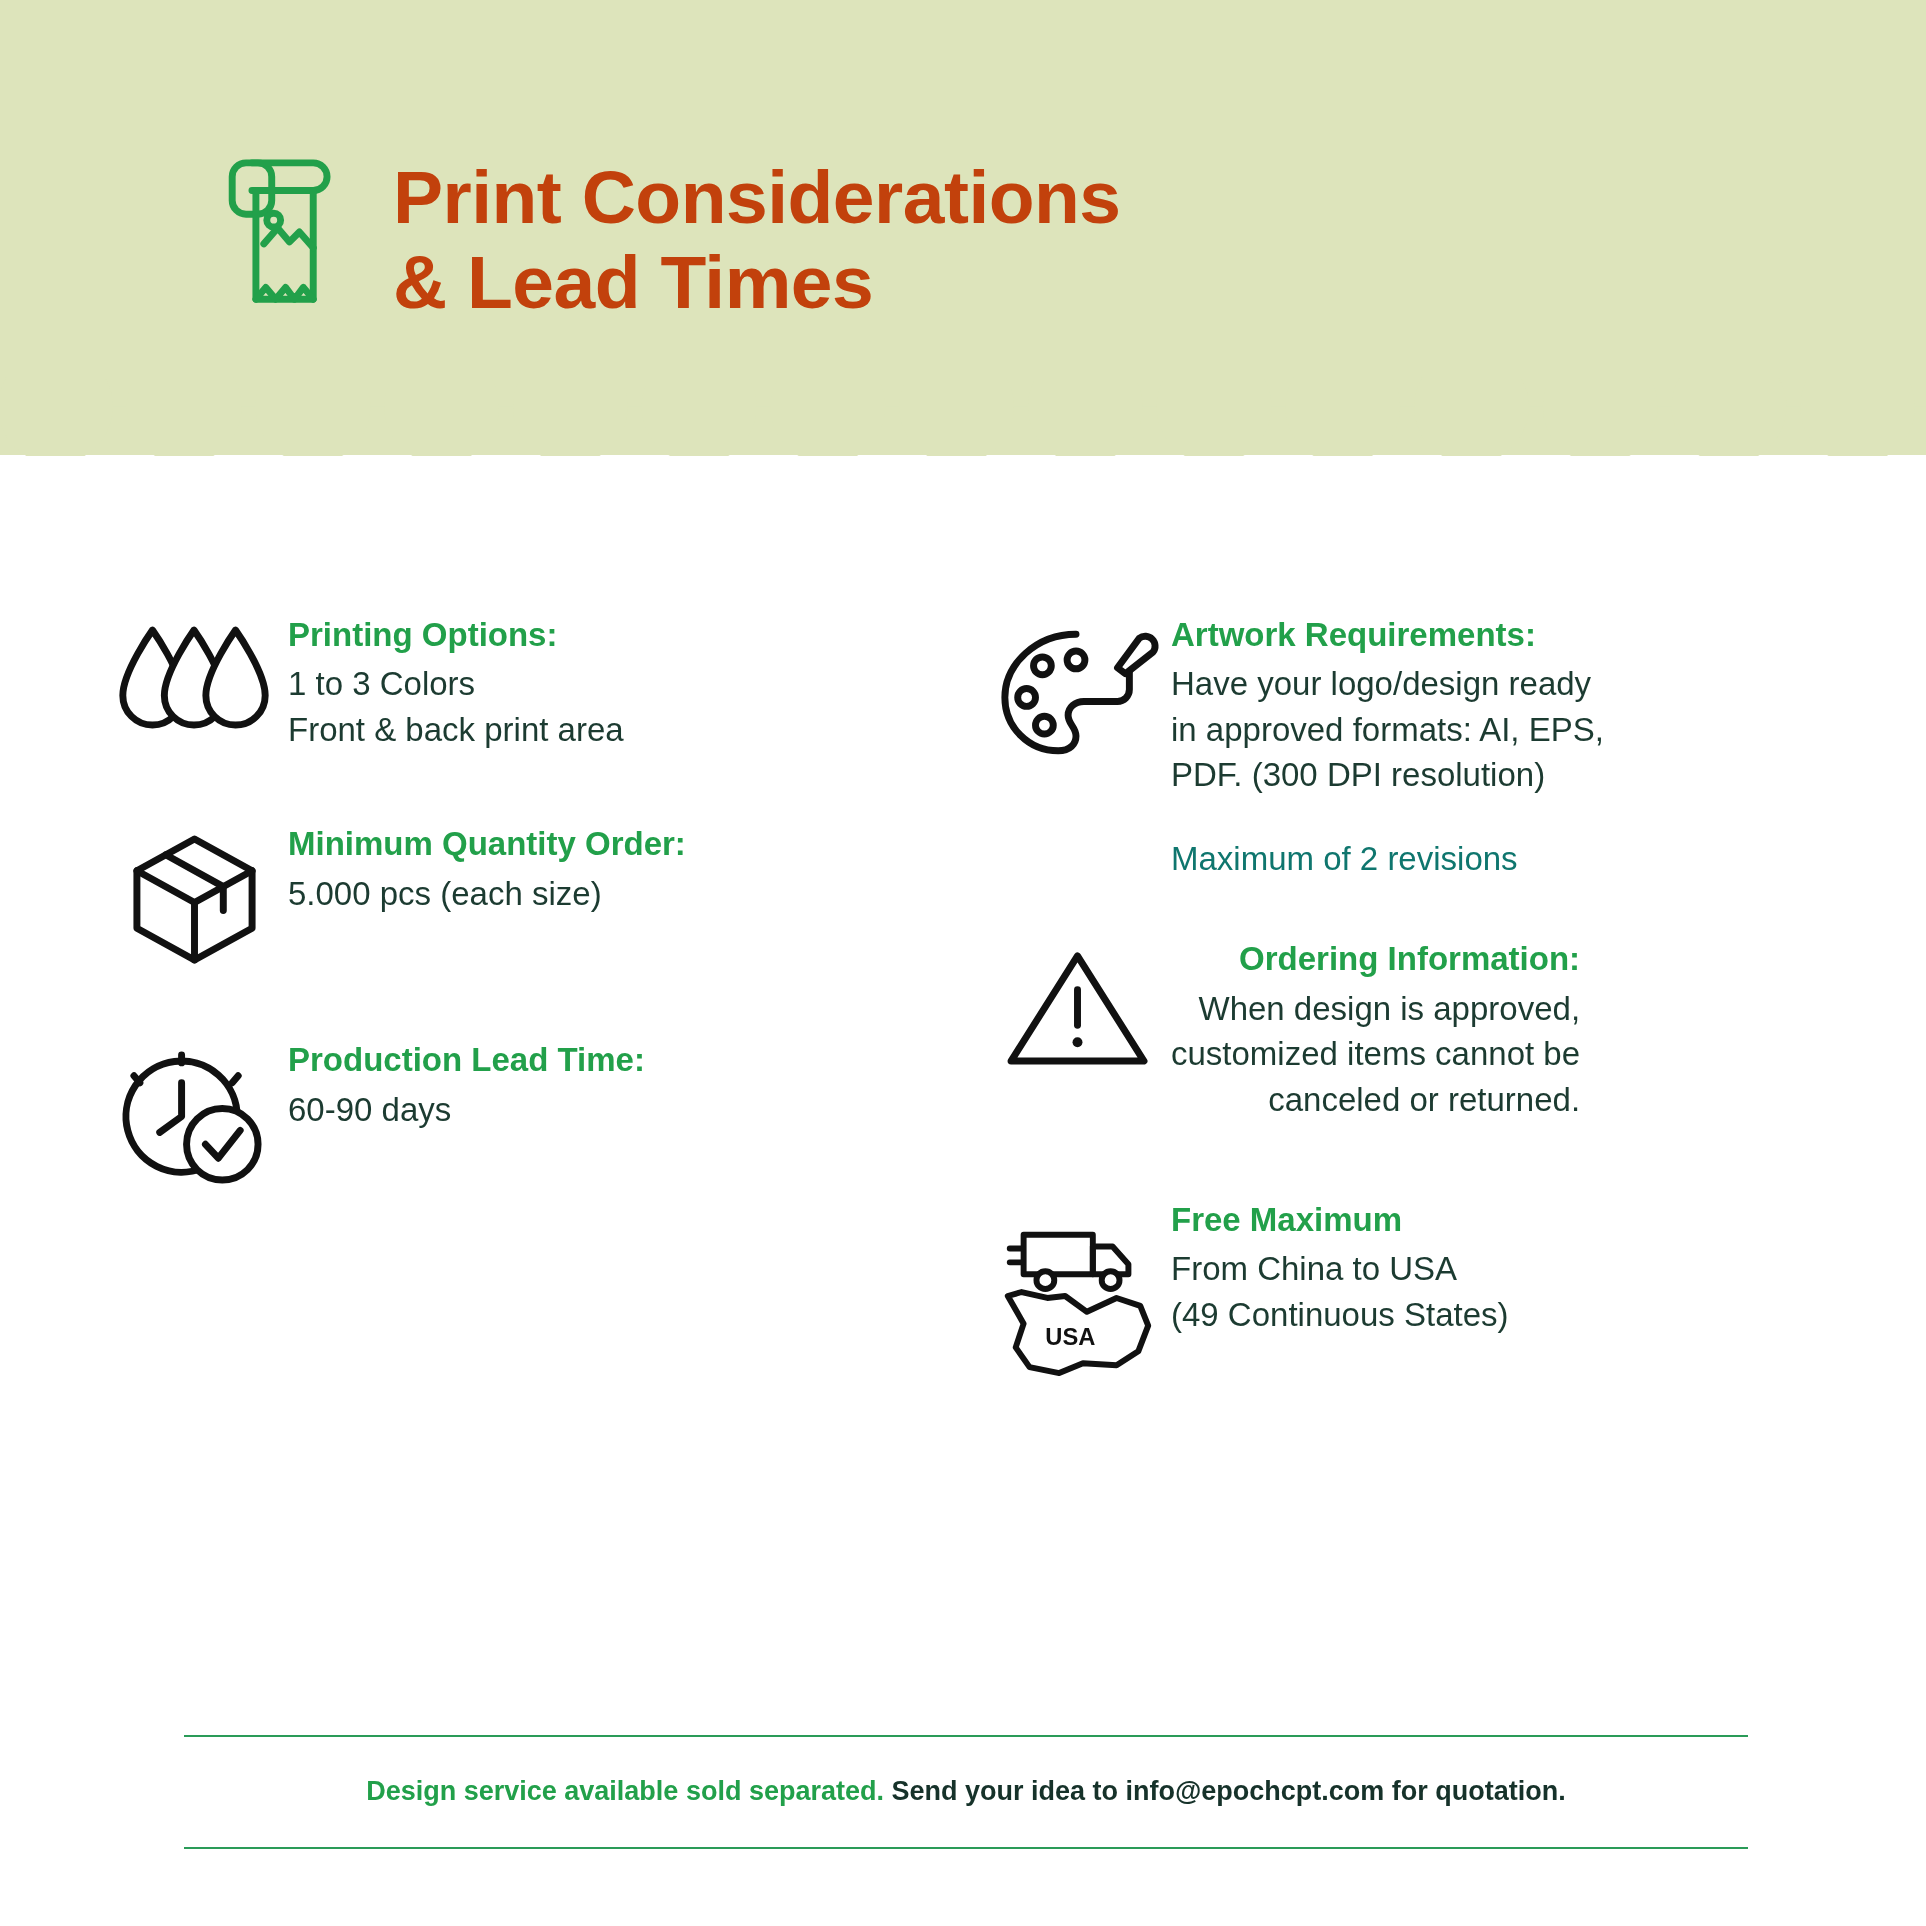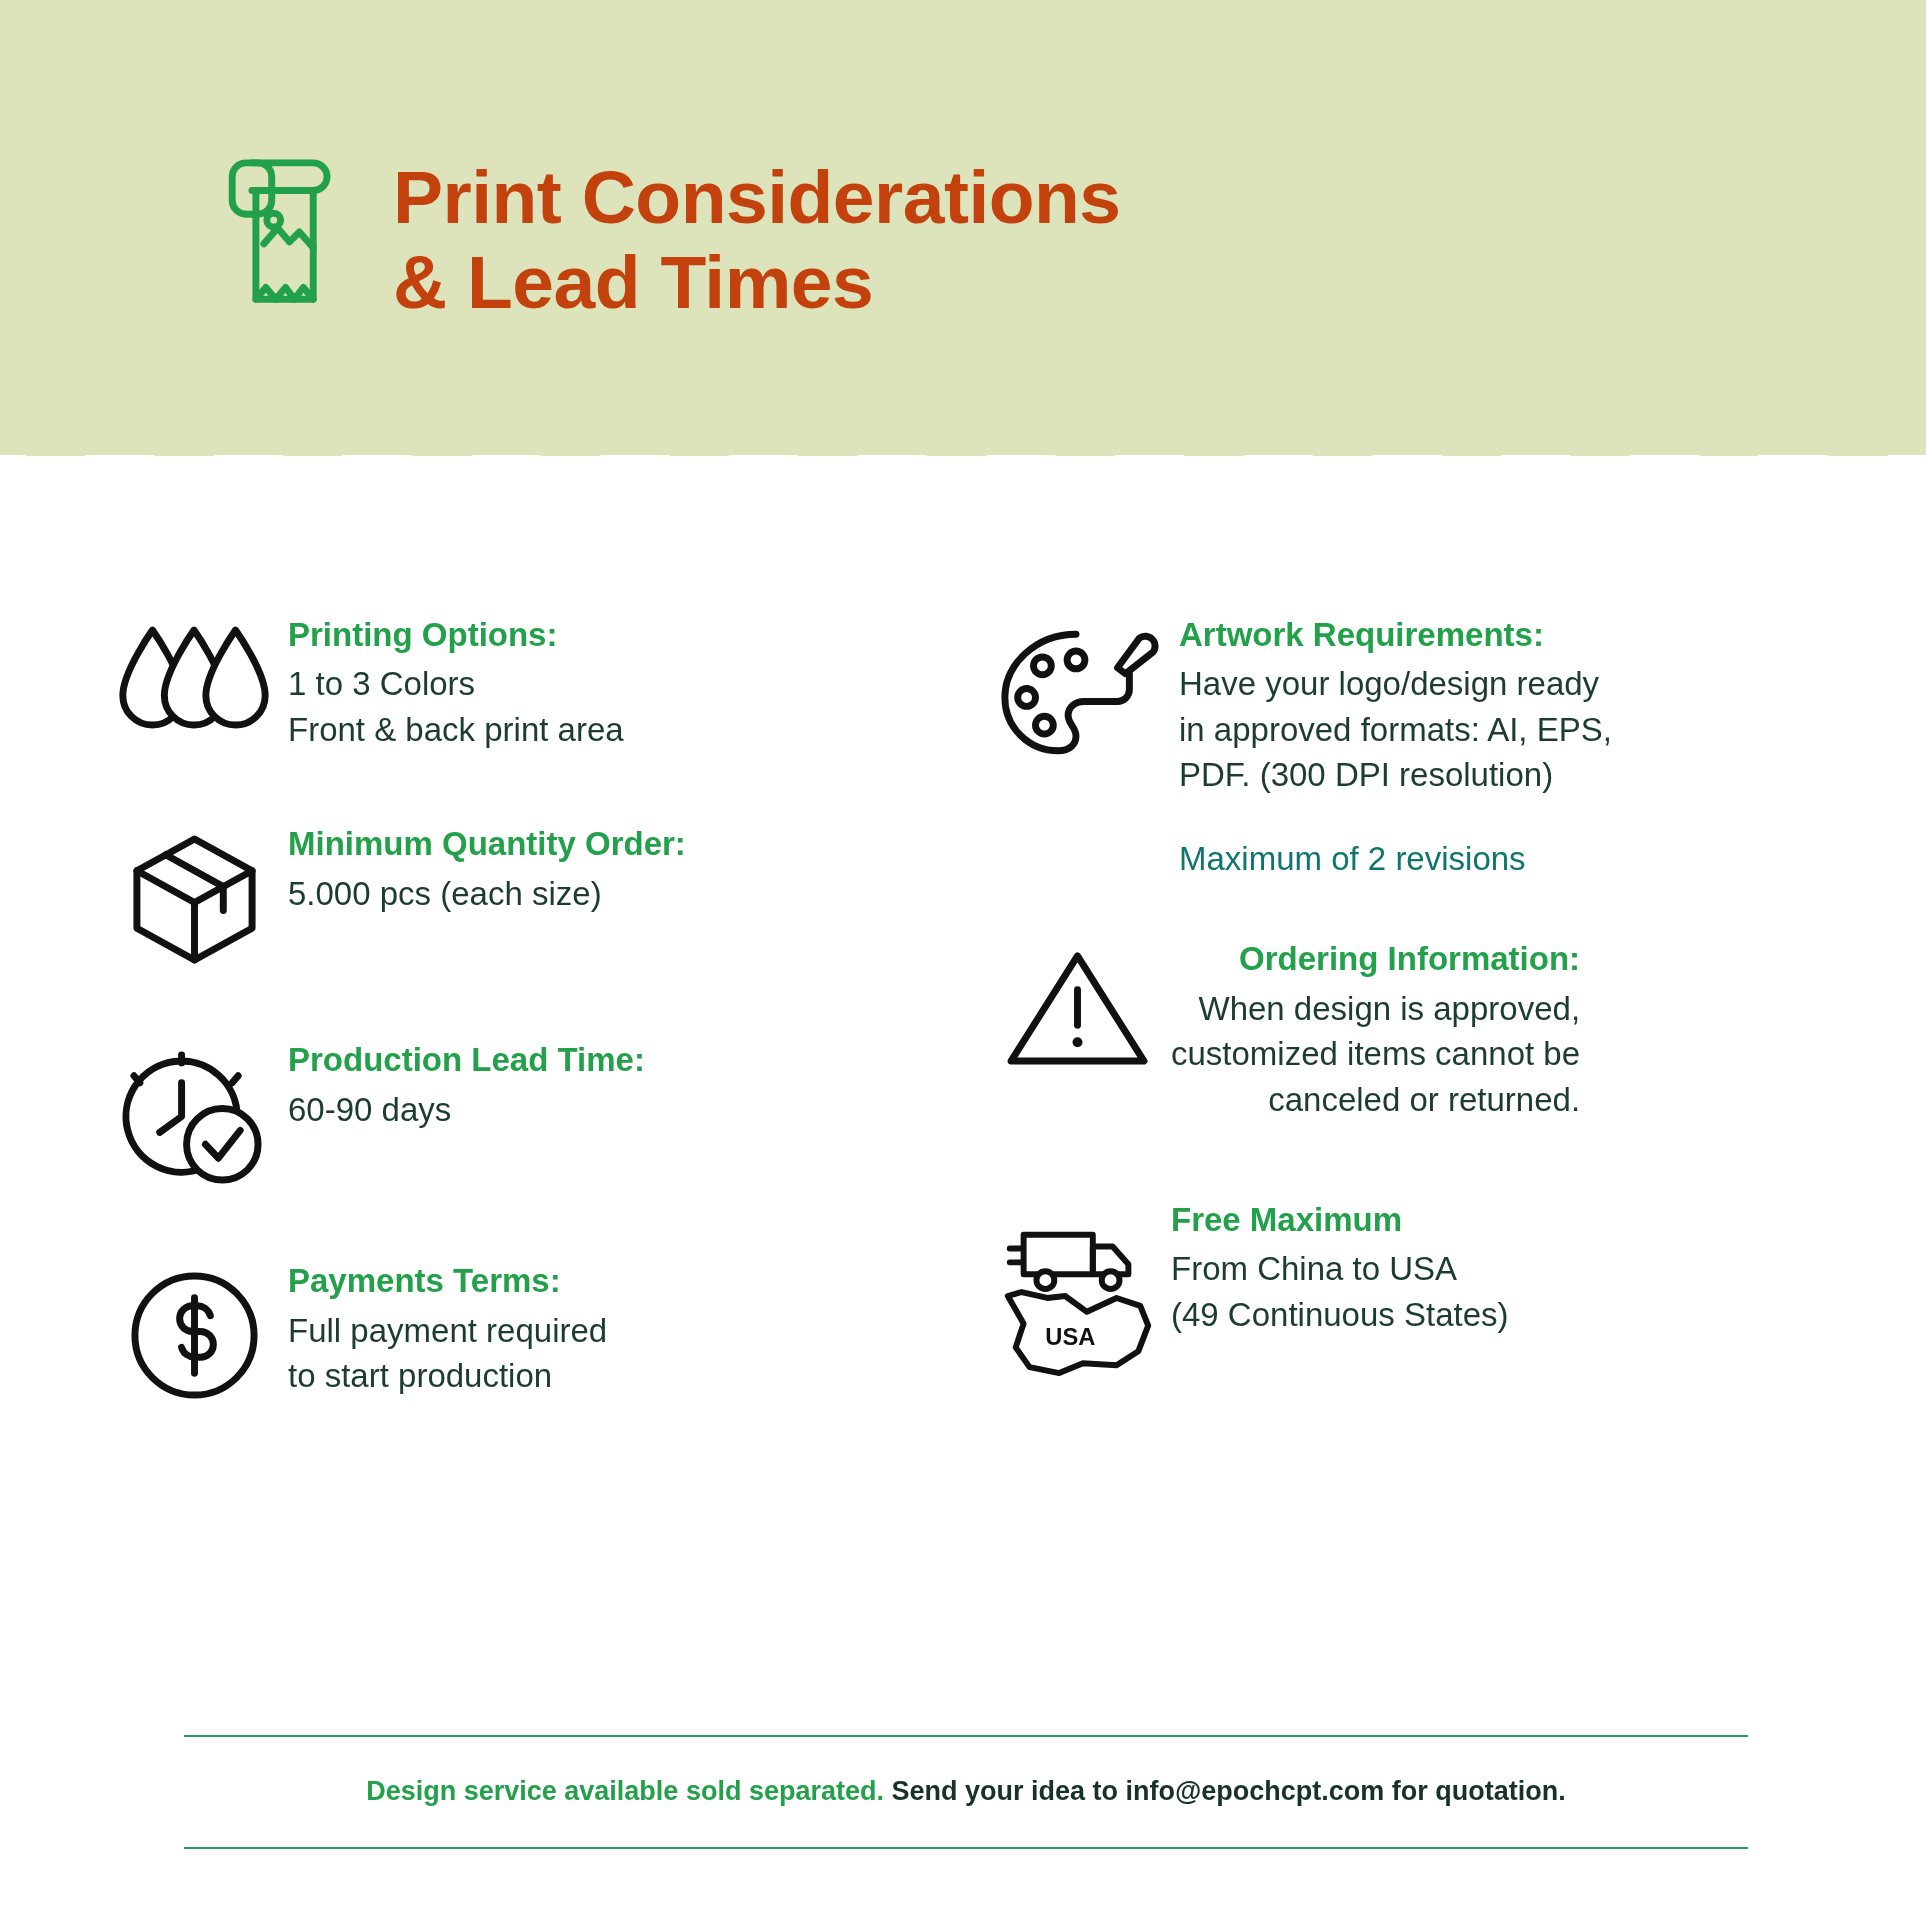--- a/index.html
+++ b/index.html
@@ -99,21 +99,21 @@
     white-space: pre-line;
   }
   .item-note {
     font-size: 33px;
     color: #0f766e;
     line-height: 1.38;
     margin: 38px 0 0 0;
   }
 
   
-  .item.artwork { margin-bottom: 57px; gap: 8px; }
+  .item.artwork { margin-bottom: 57px; }
   .item.ordering { margin-bottom: 77px; text-align: right; }
 
   
   .footer {
     position: absolute;
     left: 184px;
     top: 1735px;
     width: 1564px;
   }
   .footer hr {
@@ -214,34 +214,20 @@
           <circle cx="103" cy="100" r="36" fill="#ffffff"></circle>
           <path d="M86 100 l13 14 22 -28"></path>
         </svg>
       </div>
       <div class="item-text">
         <p class="item-head">Production Lead Time:</p>
         <p class="item-body">60-90 days</p>
       </div>
     </div>
 
-    <div class="item">
-      <div class="item-icon">
-        <svg width="139" height="139" viewBox="0 0 140 140" fill="none" stroke="#111111" stroke-width="7" stroke-linejoin="round" stroke-linecap="round">
-          <circle cx="70" cy="70" r="60"></circle>
-          <path d="M70 32 v76"></path>
-          <path d="M86 50 a14 14 0 0 0 -14 -10 h-4 a13 13 0 0 0 0 26 h8 a13 13 0 0 1 0 26 h-5 a14 14 0 0 1 -14 -10"></path>
-        </svg>
-      </div>
-      <div class="item-text">
-        <p class="item-head">Payments Terms:</p>
-        <p class="item-body">Full payment required
-to start production</p>
-      </div>
-    </div>
 
   </div>
 
   <div class="col col-right">
 
     <div class="item artwork">
       <div class="item-icon">
         <svg width="168" height="149" viewBox="0 0 170 150" fill="none" stroke="#111111" stroke-width="7" stroke-linejoin="round" stroke-linecap="round">
           <path d="M84 14 C44 14 12 44 12 78 c0 30 24 54 54 54 12 0 18 -7 18 -15 0 -9 -8 -12 -8 -21 0 -8 7 -14 16 -14 h14"></path>
           <circle cx="50" cy="46" r="9"></circle>

